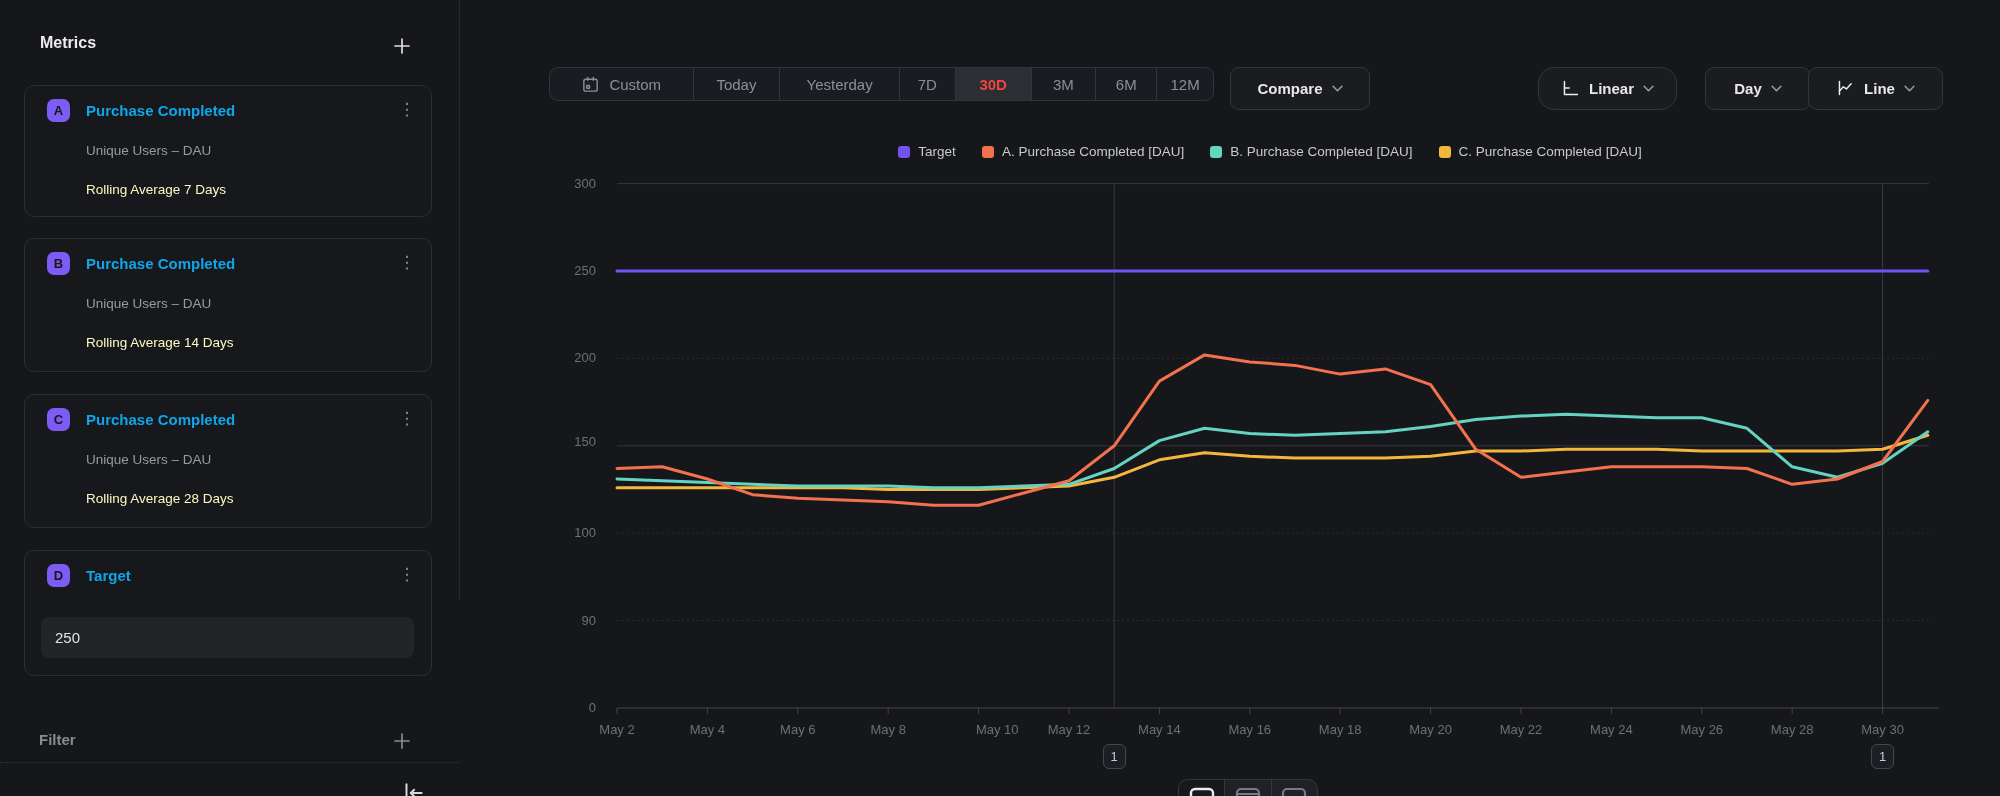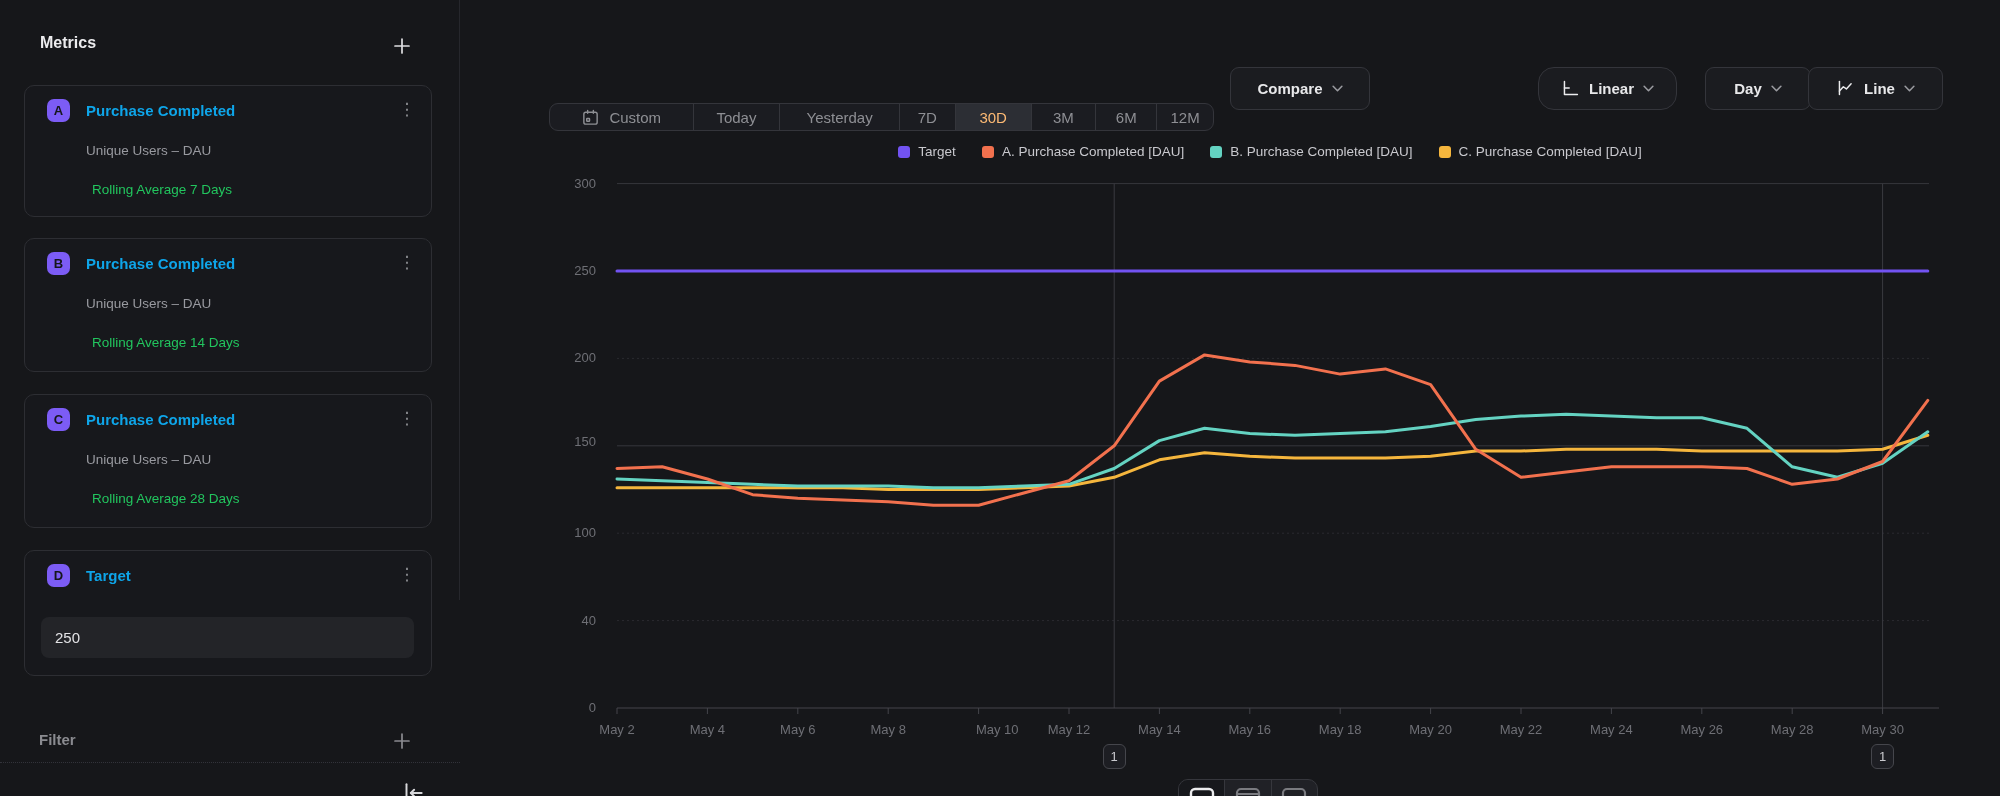--- a/index.html
+++ b/index.html
@@ -10,30 +10,30 @@
   }
   
   .sidebar{position:absolute;left:0;top:0;width:460px;height:600px;border-right:1px solid #26272C;box-sizing:border-box;}
   .side-header-title{position:absolute;left:40px;top:34px;font-size:16px;font-weight:700;color:#ECECEE;}
   .plus-btn{position:absolute;width:24px;height:24px;display:flex;align-items:center;justify-content:center;cursor:pointer;background:none;border:none;padding:0;}
   .metric-card{position:absolute;left:24px;width:408px;border:1px solid #2D2E33;border-radius:10px;box-sizing:border-box;background:#17181C;}
   .card-badge{position:absolute;left:22px;top:13px;width:23px;height:23px;border-radius:7px;background:#7C5CF5;color:#15161A;font-size:13px;font-weight:700;display:flex;align-items:center;justify-content:center;}
   .card-title{position:absolute;left:61px;top:16px;font-size:15px;font-weight:700;color:#0ea5e9;}
   .card-kebab{position:absolute;right:14px;top:12px;width:20px;height:24px;color:#8E8F94;font-size:17px;line-height:24px;text-align:center;cursor:pointer;}
   .card-sub1{position:absolute;left:61px;top:57px;font-size:13.5px;color:#999AA0;}
-  .card-sub2{position:absolute;left:67px;top:96px;font-size:13.5px;color:#22c55e;}
+  .card-sub2{position:absolute;left:61px;top:96px;font-size:13.5px;color:#fef9c3;}
   .target-input{position:absolute;left:16px;top:66px;width:373px;height:41px;box-sizing:border-box;background:#232428;border:none;border-radius:8px;color:#E2E2E5;font-size:15px;padding:0 14px;font-family:"Liberation Sans",sans-serif;}
   .filter-title{position:absolute;left:39px;top:731px;font-size:15px;font-weight:700;color:#8A8B90;}
   .side-divider{position:absolute;left:0;top:762px;width:460px;border-top:1px dotted #32333A;}
   .collapse-btn{position:absolute;left:399px;top:780px;width:28px;height:28px;background:none;border:none;padding:0;cursor:pointer;}
   
-  .range-control{position:absolute;left:549px;top:67px;width:665px;height:28px;box-sizing:border-box;border:1px solid #34353B;background:#1B1C21;border-radius:9px;display:flex;overflow:hidden;margin-top:36px;}
+  .range-control{position:absolute;left:549px;top:67px;width:665px;height:34px;box-sizing:border-box;border:1px solid #34353B;background:#1B1C21;border-radius:9px;display:flex;overflow:hidden;}
   .range-seg{height:100%;box-sizing:border-box;display:flex;align-items:center;justify-content:center;gap:9px;font-size:15px;color:#8E8F94;cursor:pointer;}
   .range-seg + .range-seg{border-left:1px solid #34353B;}
-  .range-seg.active{background:#2C2E34;color:#fdba74;font-weight:400;}
+  .range-seg.active{background:#2C2E34;color:#ef4444;font-weight:700;}
   .tool-btn{position:absolute;top:67px;height:43px;box-sizing:border-box;border:1px solid #34353B;background:#1B1C20;border-radius:9px;display:flex;align-items:center;justify-content:center;gap:9px;font-size:15px;font-weight:700;color:#E8E8EA;cursor:pointer;font-family:"Liberation Sans",sans-serif;}
   
   .legend{position:absolute;left:600px;top:144px;width:1340px;display:flex;justify-content:center;gap:26px;}
   .legend-item{display:flex;align-items:center;gap:8px;cursor:pointer;}
   .legend-swatch{width:12px;height:12px;border-radius:3px;}
   .legend-label{font-size:13.5px;color:#C9C9CE;}
   .chart-svg{position:absolute;left:600px;top:170px;}
   .ytick{position:absolute;left:520px;width:76px;text-align:right;font-size:13px;color:#6E6F75;height:18px;line-height:18px;}
   .xtick{position:absolute;width:80px;text-align:center;font-size:13px;color:#6E6F75;top:722px;}
   .annot-badge{position:absolute;top:744px;width:23px;height:25px;box-sizing:border-box;border:1px solid #45464C;background:#1D1E23;border-radius:6px;color:#C9C9CE;font-size:13px;display:flex;align-items:center;justify-content:center;cursor:pointer;}
@@ -213,21 +213,21 @@
     <line x1="1101.8000000000002" x2="1101.8000000000002" y1="538" y2="544" stroke="#44454B" stroke-width="1"></line>
     <line x1="1192.2" x2="1192.2" y1="538" y2="544" stroke="#44454B" stroke-width="1"></line>
     <line x1="1282.6000000000001" x2="1282.6000000000001" y1="538" y2="544" stroke="#44454B" stroke-width="1"></line>
     <polyline points="17.0,101.0 62.2,101.0 107.4,101.0 152.6,101.0 197.8,101.0 243.0,101.0 288.2,101.0 333.4,101.0 378.6,101.0 423.8,101.0 469.0,101.0 514.2,101.0 559.4,101.0 604.6,101.0 649.8,101.0 695.0,101.0 740.2,101.0 785.4,101.0 830.6,101.0 875.8,101.0 921.0,101.0 966.2,101.0 1011.4,101.0 1056.6,101.0 1101.8,101.0 1147.0,101.0 1192.2,101.0 1237.4,101.0 1282.6,101.0 1327.8,101.0" fill="none" stroke="#7253F2" stroke-width="3" stroke-linejoin="round" stroke-linecap="round"></polyline>
     <polyline points="17.0,317.8 62.2,317.8 107.4,317.8 152.6,317.8 197.8,317.8 243.0,317.8 288.2,319.5 333.4,319.5 378.6,319.5 423.8,317.8 469.0,316.0 514.2,307.3 559.4,289.8 604.6,282.8 649.8,286.3 695.0,288.0 740.2,288.0 785.4,288.0 830.6,286.3 875.8,281.0 921.0,281.0 966.2,279.3 1011.4,279.3 1056.6,279.3 1101.8,281.0 1147.0,281.0 1192.2,281.0 1237.4,281.0 1282.6,279.3 1327.8,265.3" fill="none" stroke="#F5B63D" stroke-width="3" stroke-linejoin="round" stroke-linecap="round"></polyline>
     <polyline points="17.0,309.0 62.2,310.8 107.4,312.5 152.6,314.3 197.8,316.0 243.0,316.0 288.2,316.0 333.4,317.8 378.6,317.8 423.8,316.0 469.0,314.3 514.2,298.5 559.4,270.6 604.6,258.3 649.8,263.6 695.0,265.3 740.2,263.6 785.4,261.8 830.6,256.6 875.8,249.6 921.0,246.1 966.2,244.3 1011.4,246.1 1056.6,247.8 1101.8,247.8 1147.0,258.3 1192.2,296.8 1237.4,307.3 1282.6,293.3 1327.8,261.8" fill="none" stroke="#64D3C2" stroke-width="3" stroke-linejoin="round" stroke-linecap="round"></polyline>
     <polyline points="17.0,298.5 62.2,296.8 107.4,309.0 152.6,324.7 197.8,328.2 243.0,330.0 288.2,331.7 333.4,335.2 378.6,335.2 423.8,323.0 469.0,310.8 514.2,275.8 559.4,211.1 604.6,184.9 649.8,191.9 695.0,195.4 740.2,204.1 785.4,198.9 830.6,214.6 875.8,279.3 921.0,307.3 966.2,302.0 1011.4,296.8 1056.6,296.8 1101.8,296.8 1147.0,298.5 1192.2,314.3 1237.4,309.0 1282.6,291.5 1327.8,230.4" fill="none" stroke="#F2714E" stroke-width="3" stroke-linejoin="round" stroke-linecap="round"></polyline>
   </svg>
 <div>
     <div class="ytick" style="top: 699px;">0</div>
-    <div class="ytick" style="top: 611.6px;">40</div>
+    <div class="ytick" style="top: 611.6px;">90</div>
     <div class="ytick" style="top: 524.2px;">100</div>
     <div class="ytick" style="top: 433px;">150</div>
     <div class="ytick" style="top: 349.4px;">200</div>
     <div class="ytick" style="top: 262px;">250</div>
     <div class="ytick" style="top: 174.6px;">300</div>
   </div>
 <div>
     <div class="xtick" style="left: 577px;">May 2</div>
     <div class="xtick" style="left: 667.4px;">May 4</div>
     <div class="xtick" style="left: 757.8px;">May 6</div>

